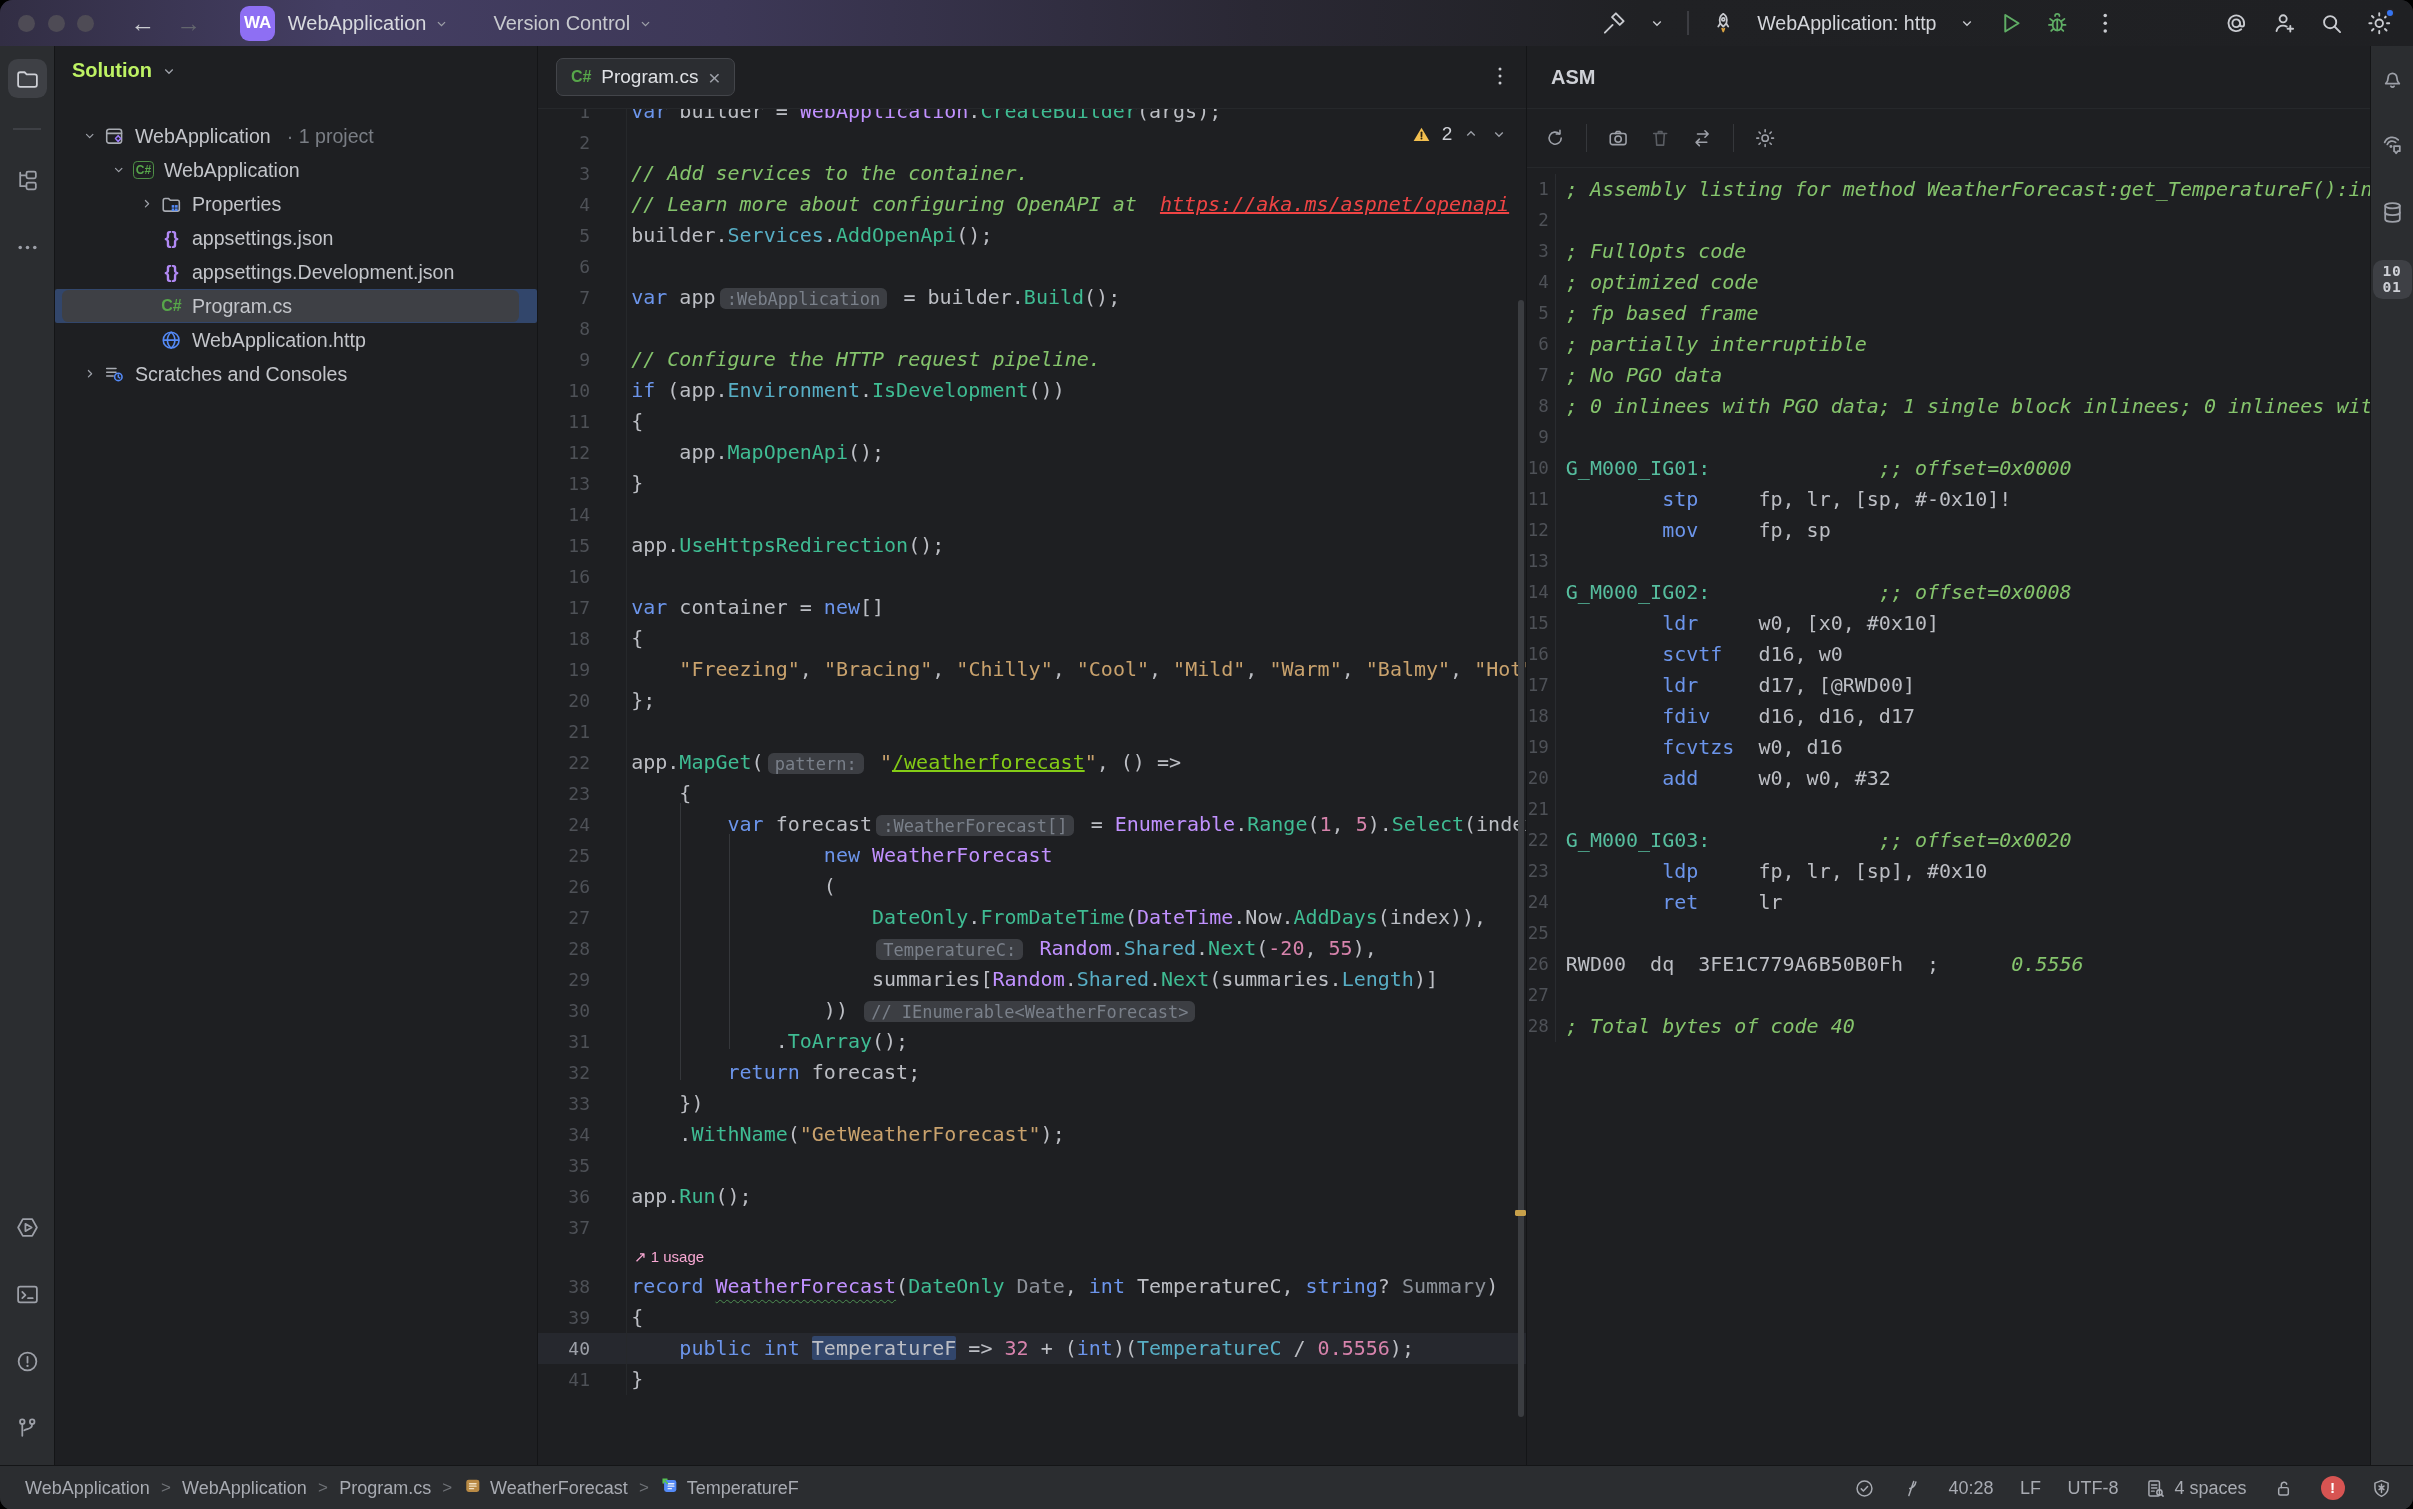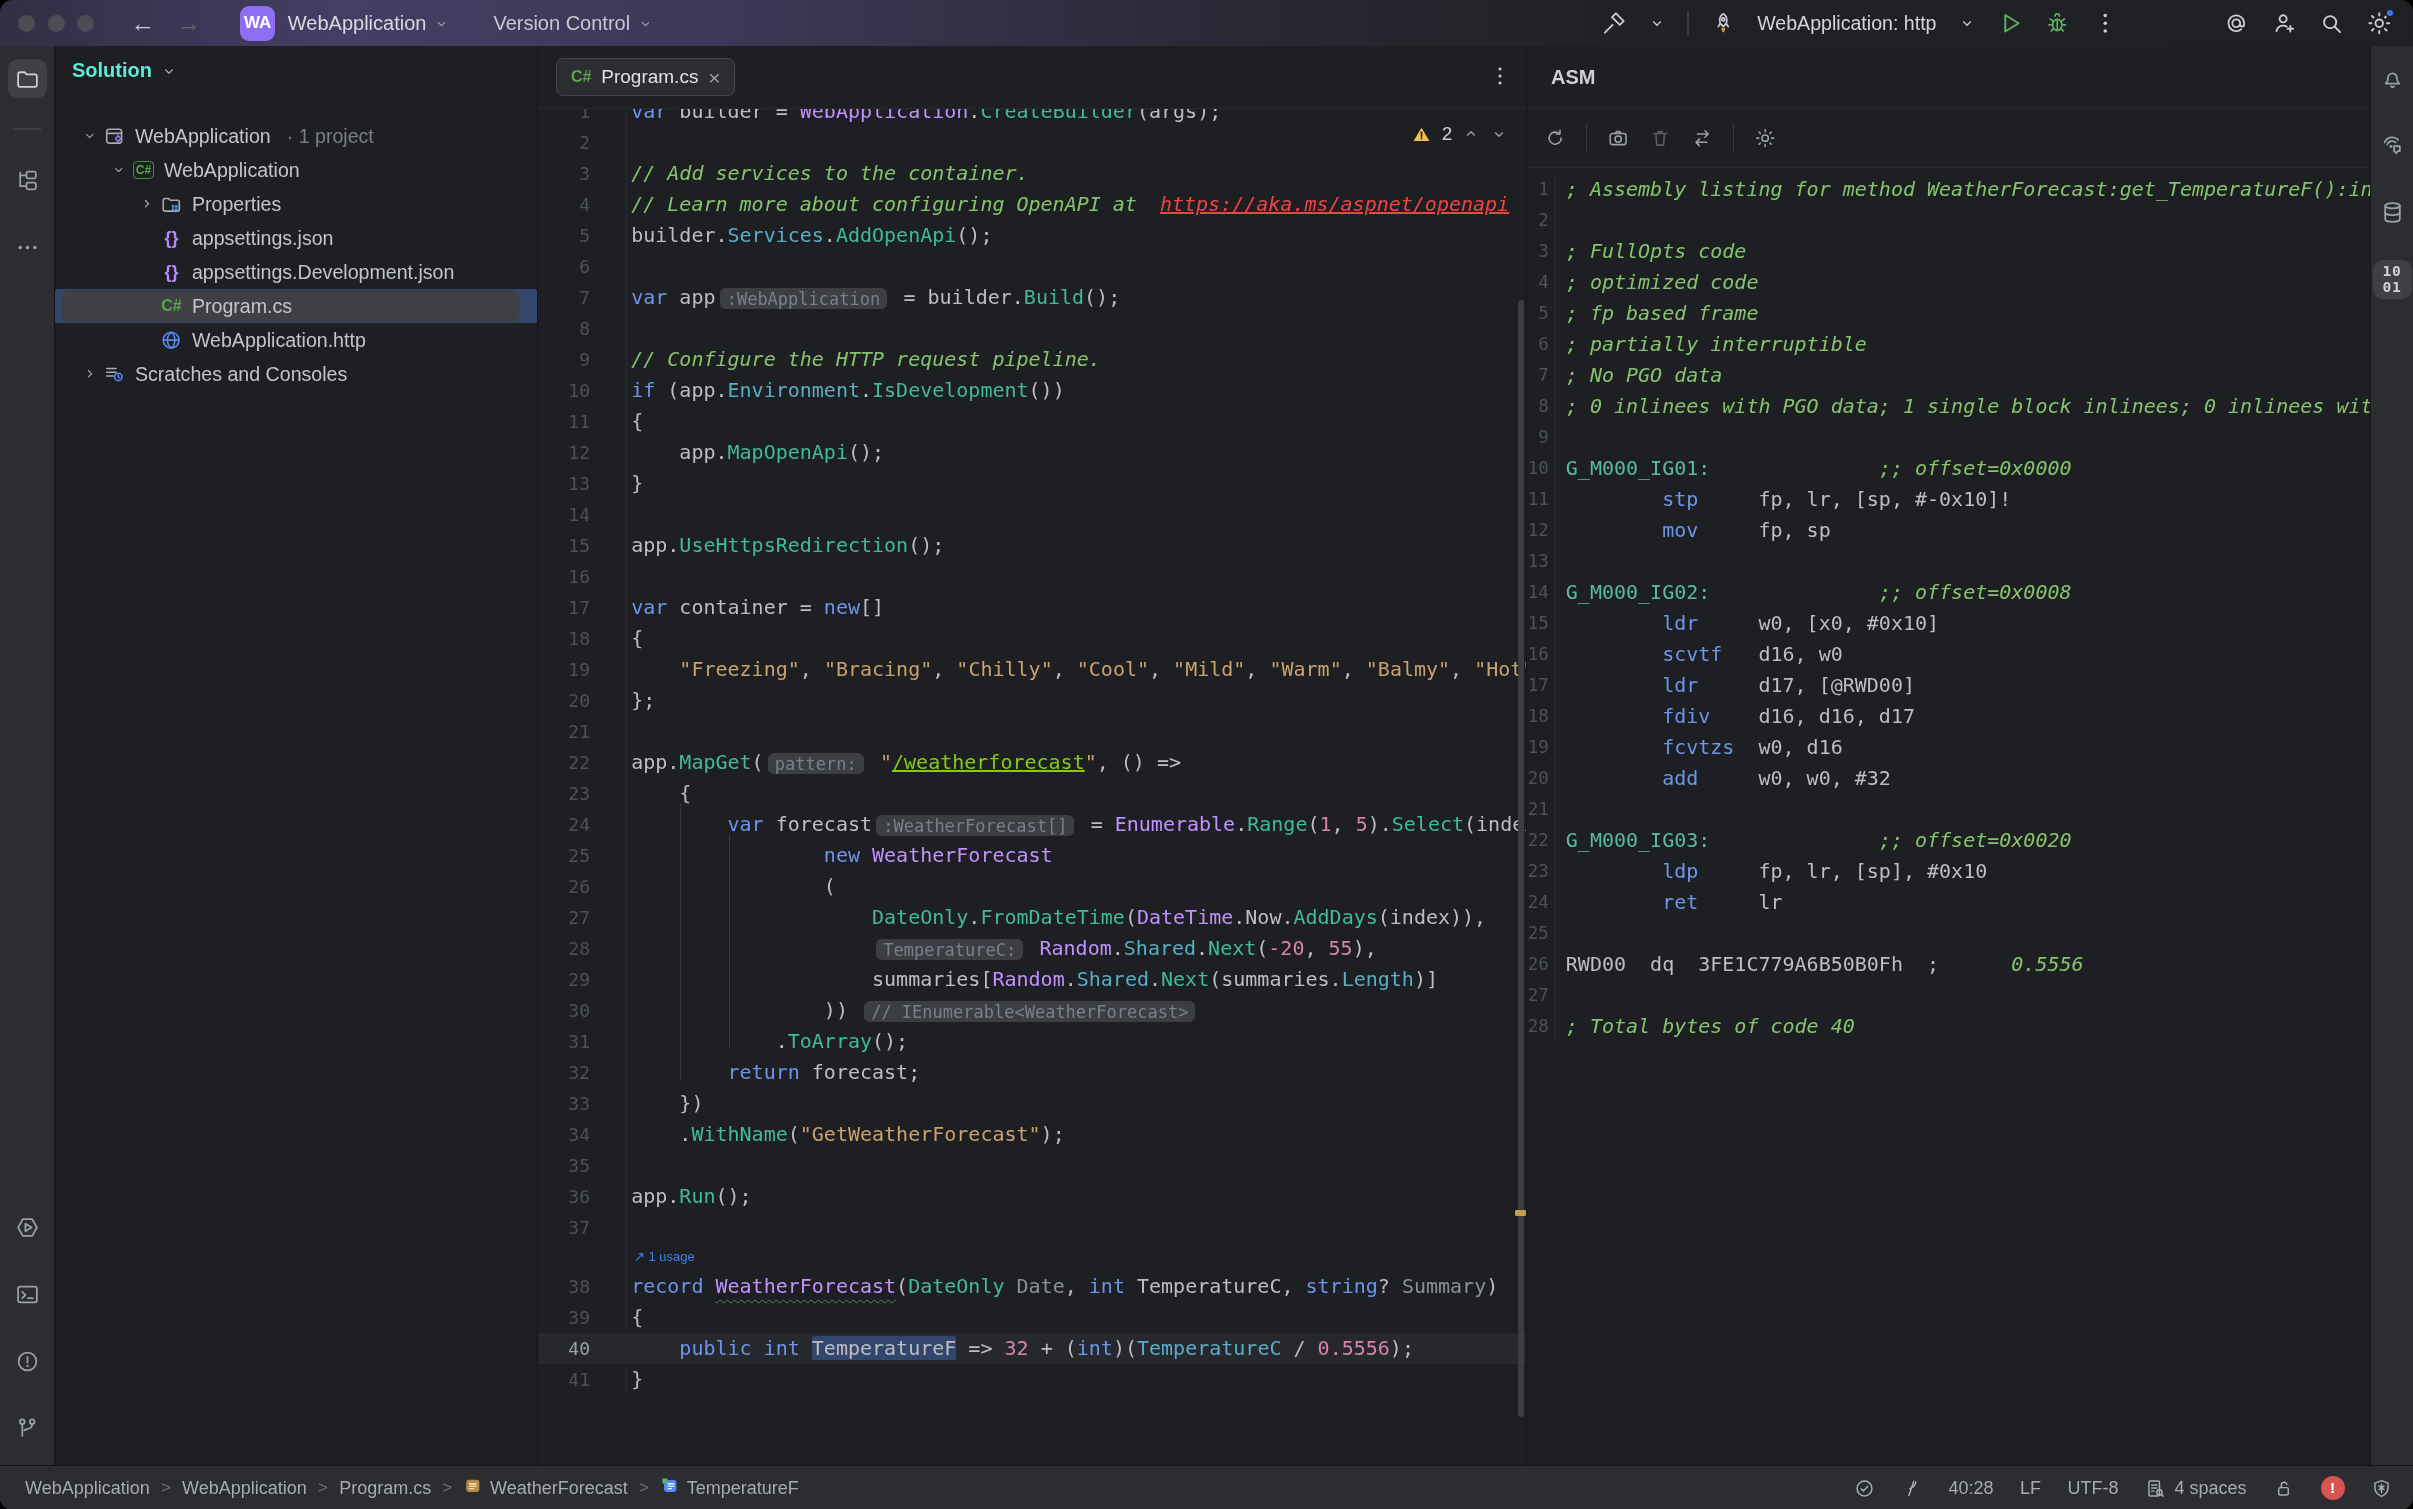--- a/index.html
+++ b/index.html
@@ -40,21 +40,21 @@
   .sicon{width:39px;height:39px;border-radius:9.8px;display:flex;align-items:center;justify-content:center;color:#9DA0A8;}
   .sicon svg{width:25px;height:25px;}
   .sicon.active{background:#3E4045;color:#CED0D6;}
   .sdivider{width:28px;height:1.4px;background:#3E4045;margin:2.8px 0;}
   .binicon{font-family:"DejaVu Sans Mono",monospace;font-size:14.7px;font-weight:bold;line-height:16px;
     text-align:center;letter-spacing:0.7px;}
 
   
   .solution{width:483px;background:#1E1F22;border-right:0.7px solid #141517;}
   .solhead{height:49px;display:flex;align-items:center;padding-left:17px;}
-  .solhead .t{font-size:20px;font-weight:bold;color:#5eead4;}
+  .solhead .t{font-size:20px;font-weight:bold;color:#bef264;}
   .solhead svg{width:18px;height:18px;color:#9DA0A8;margin-left:8.4px;}
   .tree{margin-top:24px;}
   .trow{position:relative;height:34px;display:flex;align-items:center;font-size:19.6px;color:#C3C5CA;}
   .trow.sel::before{content:'';position:absolute;left:7px;right:18px;top:0.7px;bottom:0.7px;background:#3E4045;border-radius:6.3px;}
   .trow>*{position:relative;}
   .tchev{width:26.5px;display:flex;justify-content:center;color:#9DA0A8;flex:0 0 26.5px;}
   .tchev svg{width:15.4px;height:15.4px;}
   .ticon{width:24px;height:24px;margin-right:8.4px;display:flex;align-items:center;justify-content:center;}
   .ticon svg{width:22.3px;height:22.3px;color:#A8ABB2;}
   .textra{color:#7A7E85;margin-left:16px;}
@@ -75,21 +75,21 @@
   .codearea{position:relative;flex:1;overflow:hidden;}
   .lines{margin-top:-12.6px;}
   .crow{display:flex;height:31px;}
   .crow.cur{background:#26282E;}
   .gut{flex:0 0 89px;padding-right:36px;text-align:right;font:18px/31px "DejaVu Sans Mono",monospace;
     color:#4E5157;border-right:0.7px solid #26282B;}
   .crow.cur .gut{color:#9DA0A8;}
   .ctext{white-space:pre;font:20px/31px "DejaVu Sans Mono",monospace;padding-left:4.2px;color:#BCBEC4;}
   .annrow{height:28px;display:flex;}
   .anngut{flex:0 0 89px;border-right:0.7px solid #26282B;}
-  .anntext{font-size:13px;line-height:28px;color:#3b82f6;padding-left:7px;}
+  .anntext{font-size:15px;line-height:28px;color:#f9a8d4;padding-left:7px;}
   .guide{position:absolute;width:1.4px;background:#35373B;}
   .kw{color:#6C95EB;}.cls{color:#C191FF;}.m{color:#3FBC93;}.prop{color:#58AEC5;}
   .str{color:#C9A26D;}.strlink{color:#84cc16;text-decoration:underline;}
   .num{color:#D783AC;}.cm{color:#85C46C;font-style:italic;}
   .cmlink{color:#ef4444;font-style:italic;text-decoration:underline;margin-left:11px;}
   .pl{color:#BCBEC4;}.dim{color:#8C9199;}
   .chip,.chipcm{background:#3C3E43;color:#7A808A;border-radius:5.6px;padding:0.7px 7px;font-size:17px;margin:0 4.2px;}
   .sel{background:#32466B;border-radius:2.1px;}
   .lbl{color:#56BD9E;}.mn{color:#6C95EB;}
   .clssq{color:#C191FF;text-decoration:underline wavy #4E8F52 1.4px;text-underline-offset:5.6px;}

